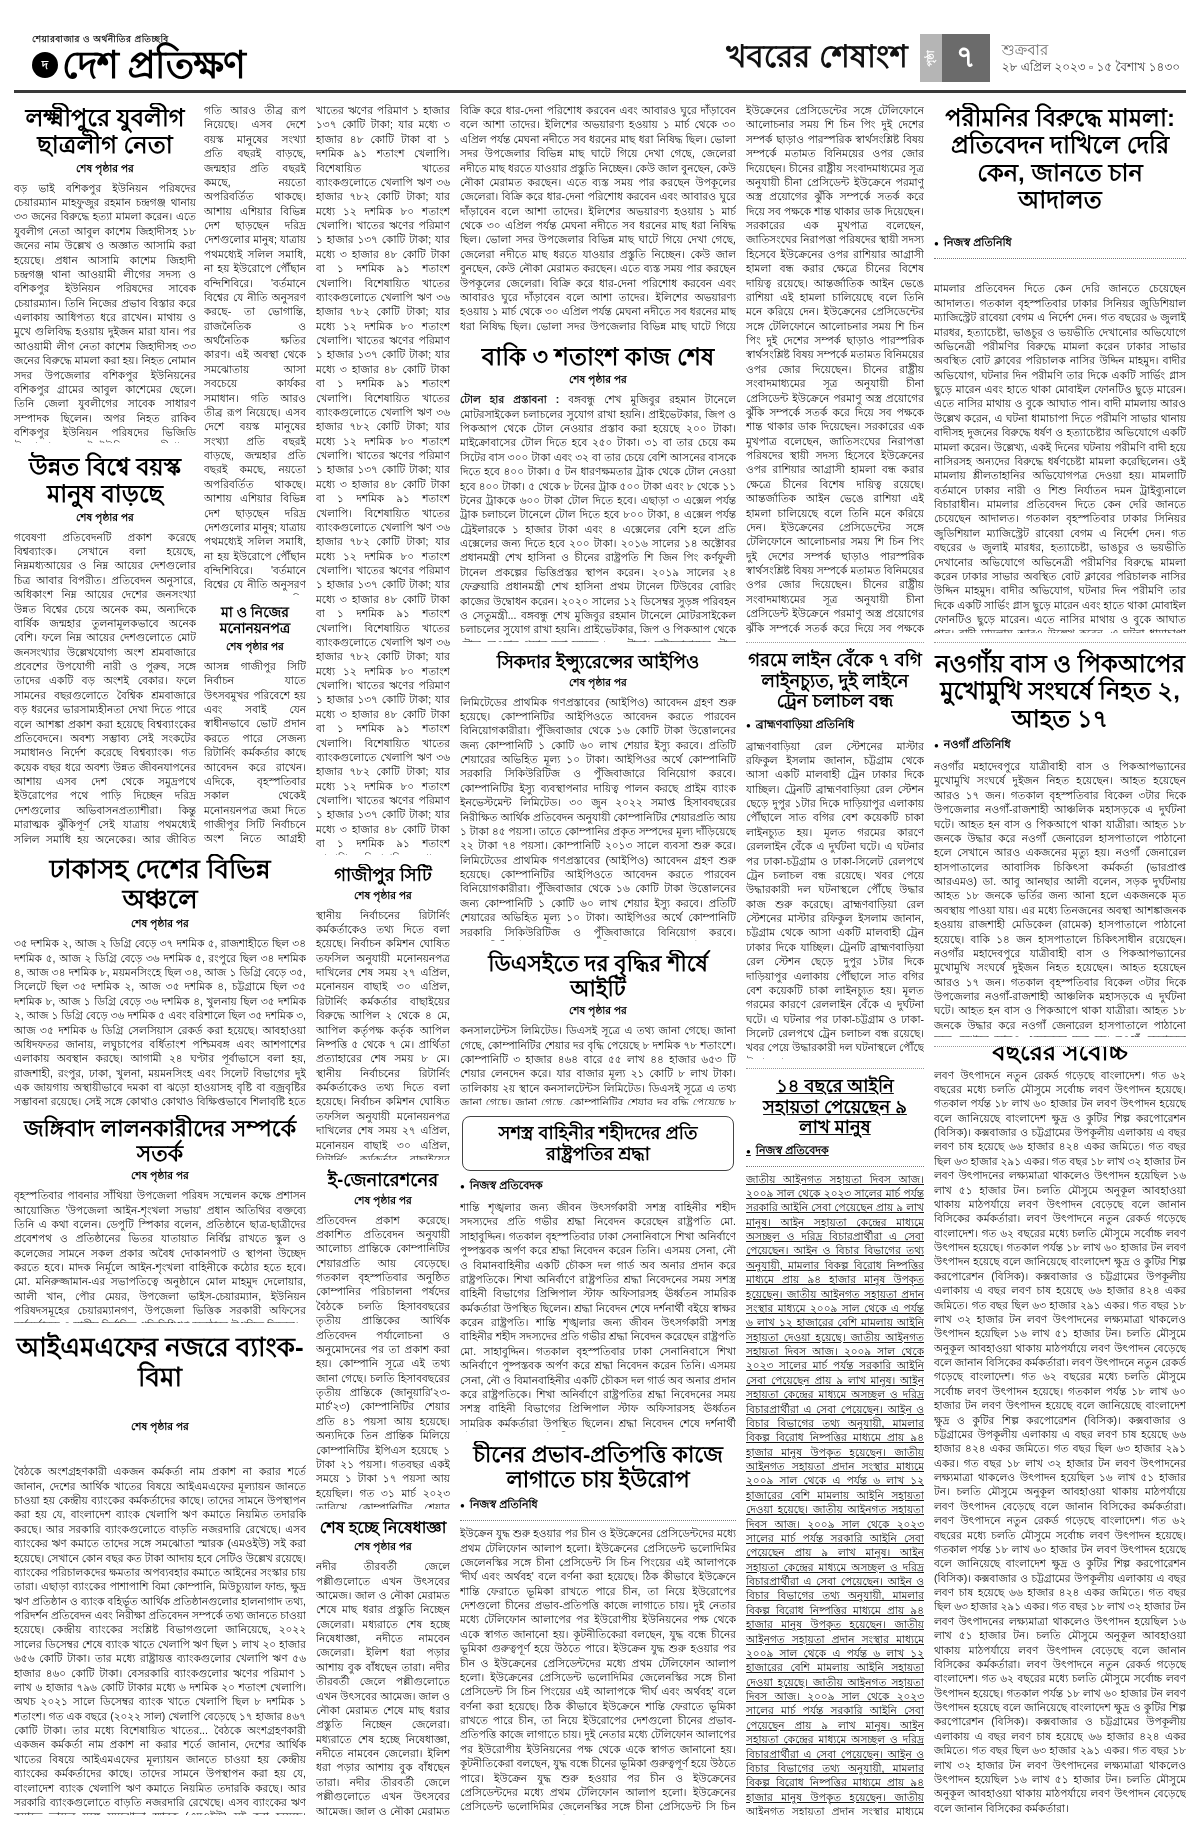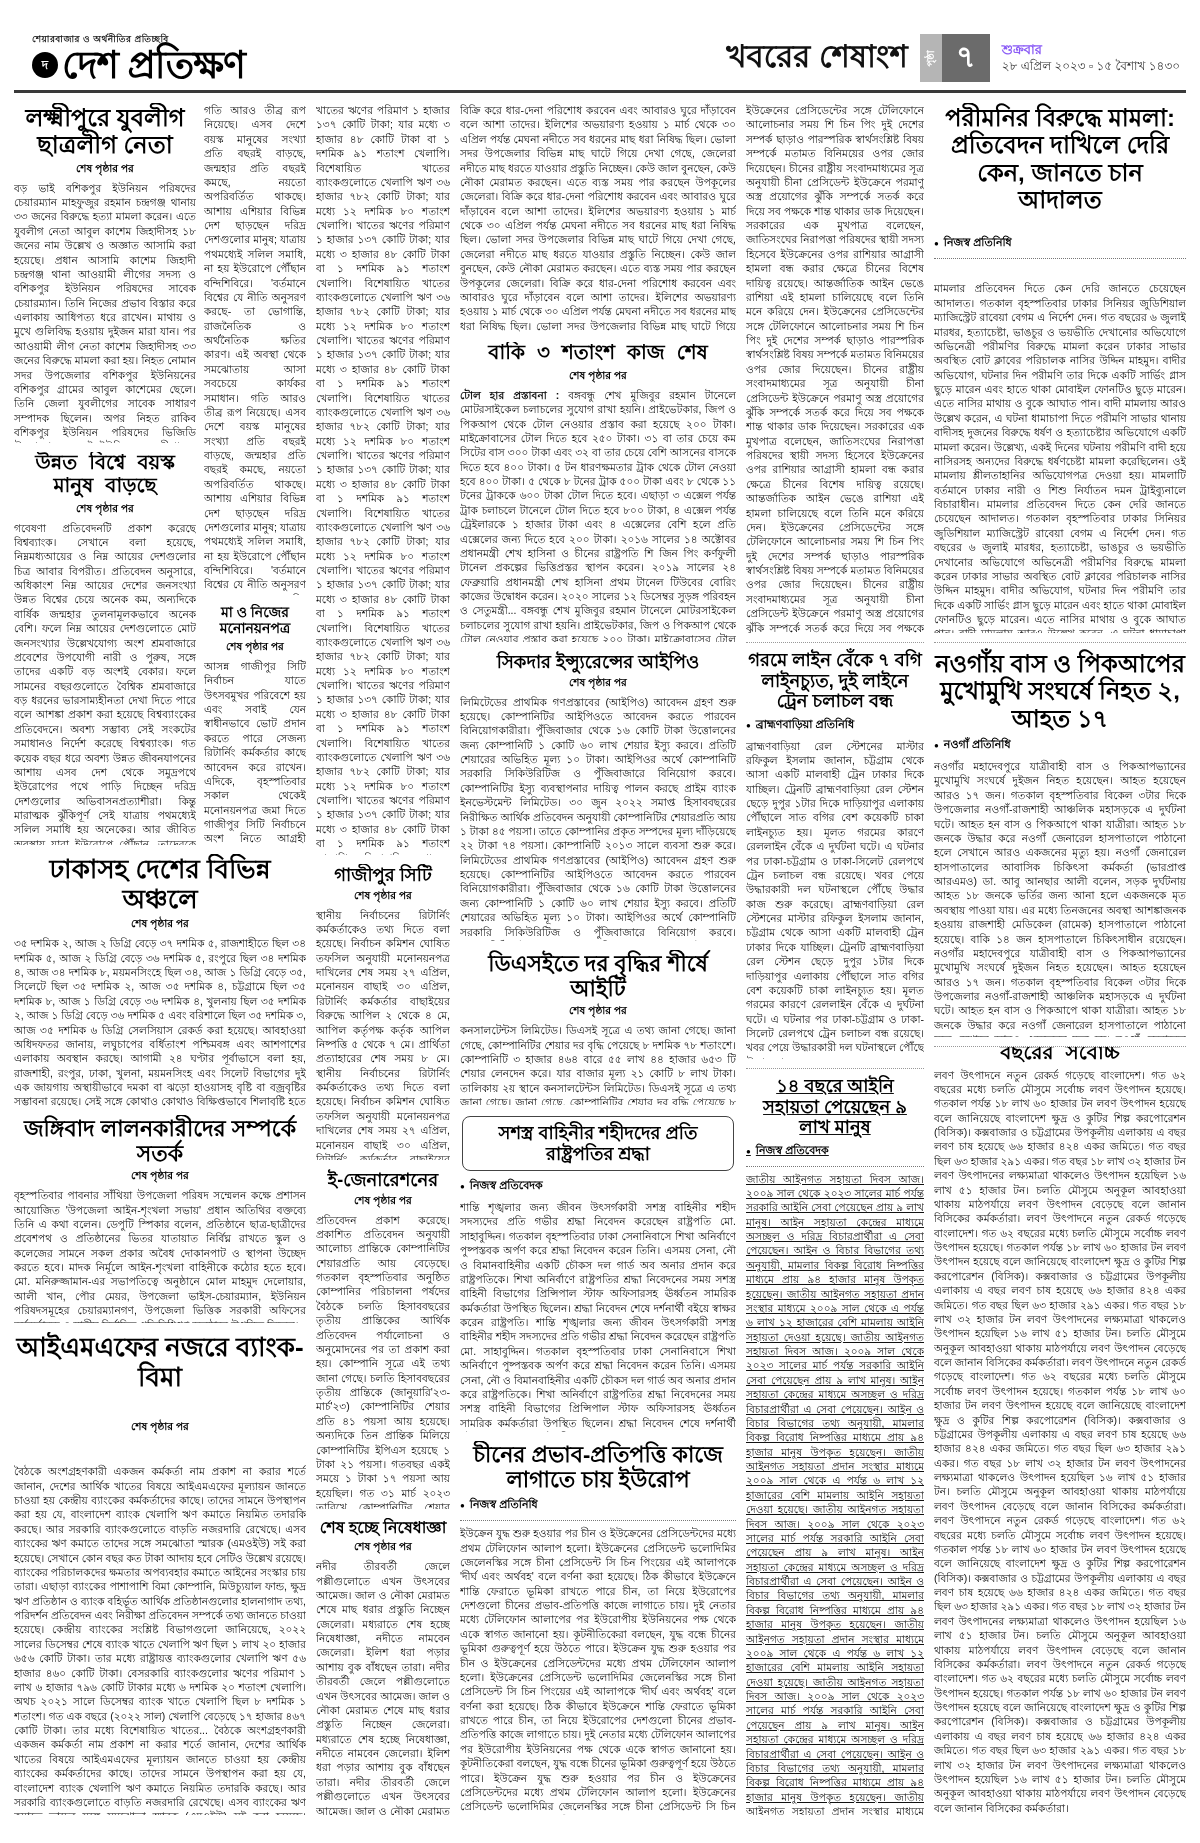--- a/index.html
+++ b/index.html
@@ -17,31 +17,31 @@
     display:flex;align-items:center;justify-content:center;font-size:12px;font-weight:bold;}
   .logo-text{font-size:38px;font-weight:900;color:#000;letter-spacing:-1px;}
   .mast-right{display:flex;align-items:center;gap:12px;padding-right:6px;}
   .section-title{font-size:31px;font-weight:900;color:#111;letter-spacing:0;}
   .page-badge{display:flex;align-items:stretch;height:48px;}
   .page-word{width:22px;background:#b5b5b5;color:#fff;display:flex;align-items:center;justify-content:center;}
   .page-word span{transform:rotate(-90deg);font-size:10px;font-weight:bold;white-space:nowrap;}
   .page-num{width:48px;background:#6b6b6b;color:#fff;display:flex;align-items:center;justify-content:center;
     font-size:30px;font-weight:900;}
   .date-block{display:flex;flex-direction:column;line-height:1.25;}
-  .date-day{font-size:13px;font-weight:700;color:#8b5cf6;}
+  .date-day{font-size:15px;font-weight:400;color:#737373;}
   .date-line{font-size:12px;color:#333;}
   .mast-rule{border:none;border-top:3px solid #3a3a3a;margin:6px 0 10px 0;}
   
   .content{display:flex;gap:10px;height:1712px;overflow:hidden;}
   .col,.colgroup{display:flex;flex-direction:column;gap:9px;overflow:hidden;min-width:0;}
   .row{display:flex;gap:8px;overflow:hidden;}
   .art{overflow:hidden;display:flex;flex-direction:column;min-height:0;}
   .body{margin:0;text-align:justify;font-size:10.5px;line-height:1.37;color:#101010;}
   .hl{margin:1px 0 2px 0;text-align:center;font-weight:900;color:#000;line-height:1.14;}
-  .h14{font-size:14px;} .h16{font-size:16px;} .h18{font-size:18px;} .h20{font-size:20px;font-family:Liberation Mono, monospace;}
+  .h14{font-size:14px;} .h16{font-size:16px;} .h18{font-size:18px;} .h20{font-size:24px;}
   .h22{font-size:22px;text-align:center;} .h24{font-size:24px;} .h26{font-size:26px;}
   .cont-label{text-align:center;font-size:10.5px;font-weight:bold;margin:0 0 3px 0;color:#000;}
   .byline{font-size:11px;font-weight:bold;margin:2px 0 4px 0;color:#000;display:flex;align-items:center;gap:5px;}
   .byline .dot{font-size:8px;}
   .byline.dotted{border-bottom:1px dotted #777;padding-bottom:5px;margin-bottom:5px;}
   .sep-top{border-top:1px dotted #999;padding-top:6px;}
   .boxed-hl{border:1.5px solid #444;border-radius:8px;padding:6px 4px;margin:2px 2px 4px 2px;}
   .boxed-hl .hl{margin:0;}
   .runin{font-weight:bold;}
 </style>

